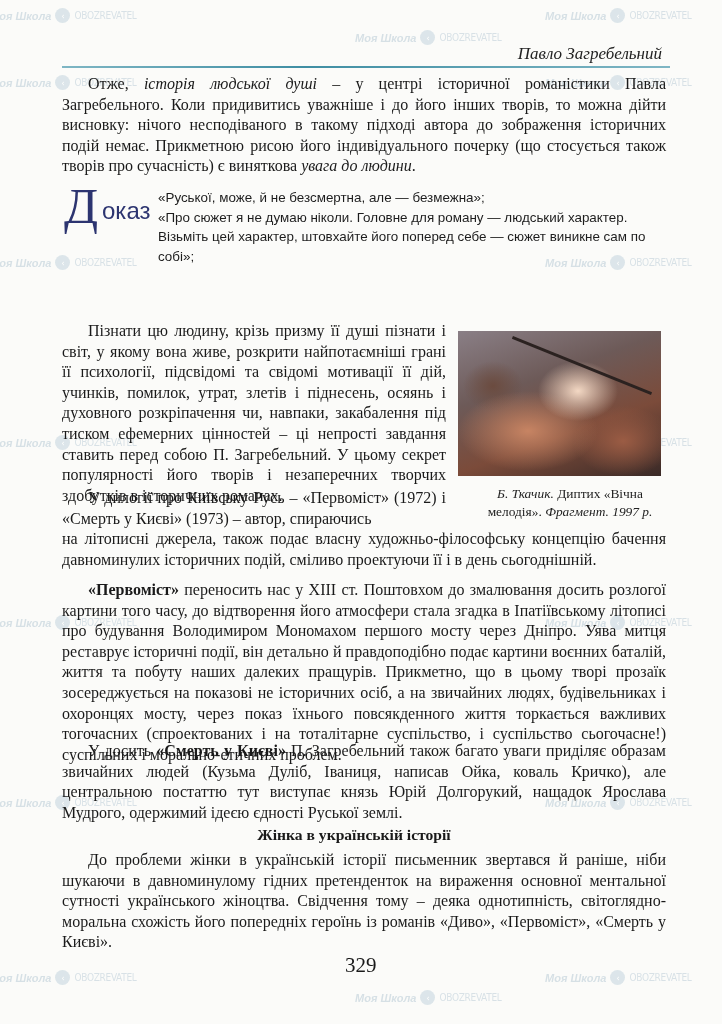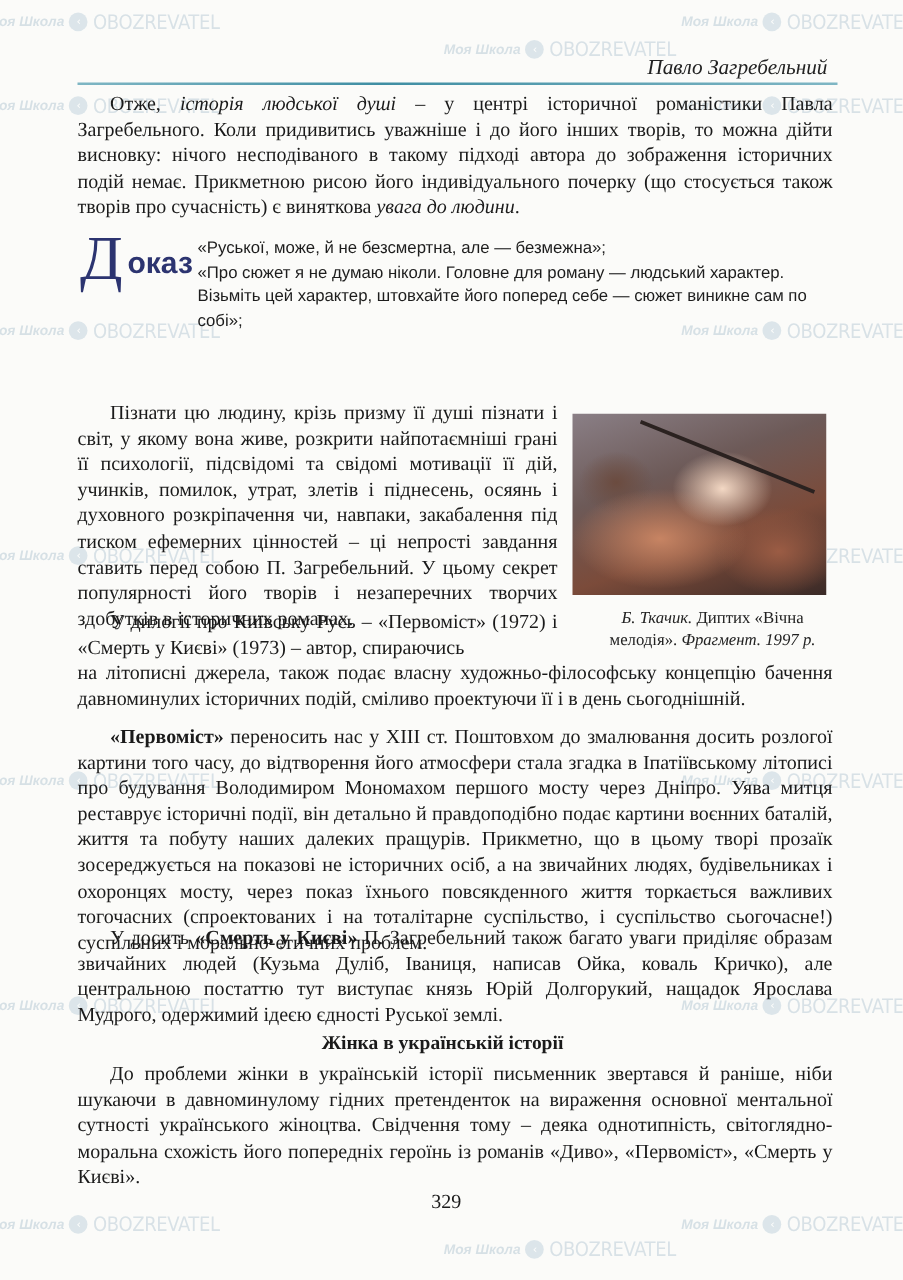--- a/index.html
+++ b/index.html
@@ -1,43 +1,43 @@
 <!DOCTYPE html>
 <html><head>
 <meta charset="utf-8">
 <style>
   html, body { margin:0; padding:0; }
   body { width:722px; height:1024px; background:#fbfbf9; position:relative; overflow:hidden;
          font-family:"Liberation Serif", "DejaVu Serif", serif; color:#1a1a1a; }
   .wm { position:absolute; display:flex; align-items:center; gap:4px; opacity:.55; pointer-events:none; white-space:nowrap; }
   .wm .ms { font-family:"Liberation Sans", sans-serif; font-style:italic; font-weight:bold; font-size:11px; color:#b9cbd6; }
   .wm .circ { width:15px; height:15px; border-radius:50%; background:#c3d4de; display:inline-flex; align-items:center; justify-content:center; color:#fff; font-size:9px; font-family:"DejaVu Sans", sans-serif; }
-  .wm .ob { font-family:"DejaVu Sans Condensed","DejaVu Sans", sans-serif; font-size:16px; color:#bccdd8; letter-spacing:-.3px; }
+  .wm .ob { font-family:"DejaVu Sans Condensed","DejaVu Sans", sans-serif; font-size:10px; color:#bccdd8; letter-spacing:-.3px; }
   .header { position:absolute; left:62px; top:44px; width:608px; height:22px; }
   .header .title { position:absolute; right:8px; top:0; font-style:italic; font-size:17px; color:#222; }
   .header .rule { position:absolute; left:0; right:0; top:22px; height:2px; background:linear-gradient(90deg,#7fb6c4,#3f8ea3 40%,#7fb6c4); }
   .p { position:absolute; left:62px; width:604px; font-size:16px; line-height:20.6px; text-align:justify; margin:0; }
   .p .in { display:inline-block; width:26px; }
   .dokaz-logo { position:absolute; left:58px; top:183px; width:100px; height:56px; }
   .dokaz-logo .big { position:absolute; left:6px; top:-6px; font-size:50px; color:#2c3470; font-family:"Liberation Serif",serif; }
-  .dokaz-logo .rest { position:absolute; left:44px; top:14px; font-size:24px; color:#2c3470; font-family:"Liberation Sans",sans-serif;font-weight:bold; }
+  .dokaz-logo .rest { position:absolute; left:44px; top:14px; font-size:24px; color:#2c3470; font-family:"Liberation Sans",sans-serif; }
   .dokaz-text { position:absolute; left:158px; top:188px; width:515px; font-family:"Liberation Sans", sans-serif; font-size:13.4px; line-height:19.6px; color:#1d1d1d; }
   .dokaz-text b { font-weight:bold; }
   .photo { position:absolute; left:458px; top:331px; width:203px; height:145px; overflow:hidden;
            background:
              radial-gradient(ellipse 40px 30px at 120px 60px, #f3d8c4 0%, rgba(240,200,170,0) 100%),
              radial-gradient(ellipse 70px 40px at 70px 100px, #c78463 0%, rgba(170,90,60,0) 100%),
              radial-gradient(ellipse 50px 35px at 165px 110px, #9b5c44 0%, rgba(90,50,40,0) 100%),
              radial-gradient(ellipse 30px 25px at 35px 55px, #6b4b3f 0%, rgba(80,60,50,0) 100%),
              linear-gradient(160deg,#8a7f86 0%, #6d5a58 35%, #7b4b3a 65%, #3a2a27 100%); }
   .photo .stick { position:absolute; left:55px; top:5px; width:150px; height:3px; background:#2b2220; transform:rotate(22deg); transform-origin:0 0; }
   .caption { position:absolute; left:470px; top:485px; width:200px; font-size:13.4px; line-height:18px; text-align:center; color:#222; }
   .caption i { font-style:italic; }
   .section-title { position:absolute; left:52px; top:826px; width:604px; text-align:center; font-weight:bold; font-size:15.6px; }
-  .pageno { position:absolute; left:345px; top:953px; font-size:16px; }
+  .pageno { position:absolute; left:345px; top:953px; font-size:21px; }
 </style>
 </head>
 <body>
 
 <div class="wm" style="left:-10px;top:8px">
     <span class="ms">Моя Школа</span>
     <span class="circ">‹</span>
     <span class="ob">OBOZREVATEL</span>
   </div>
 <div class="wm" style="left:545px;top:8px">

